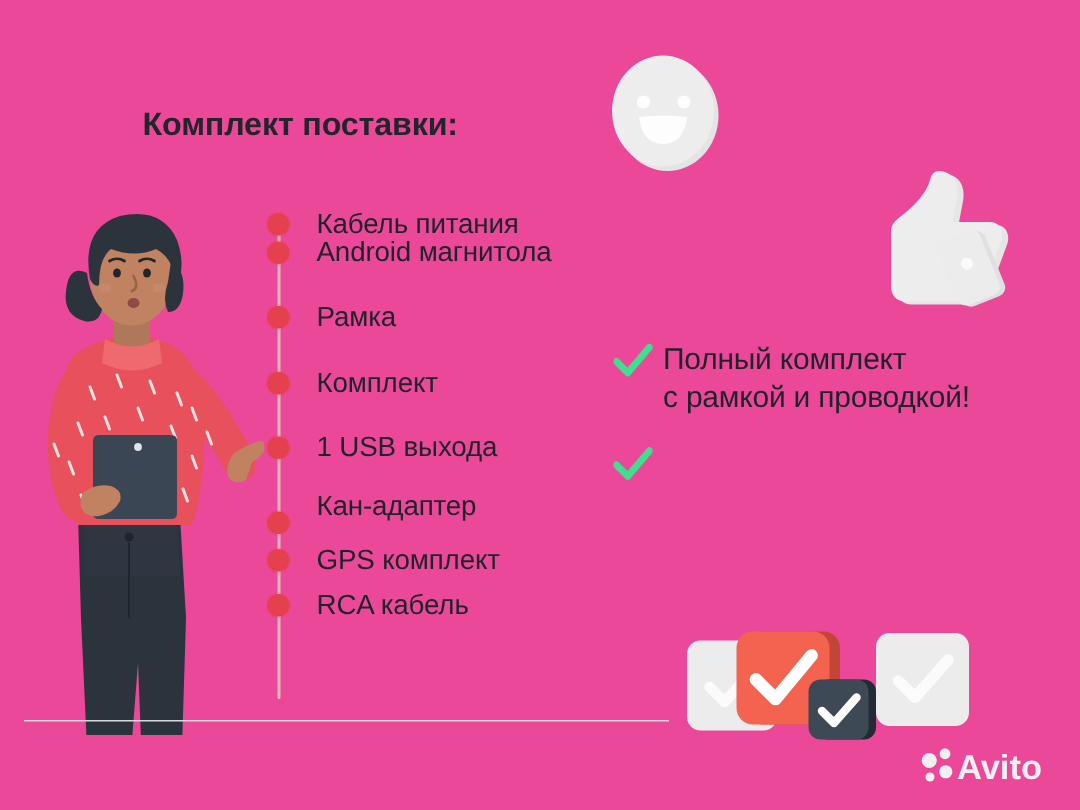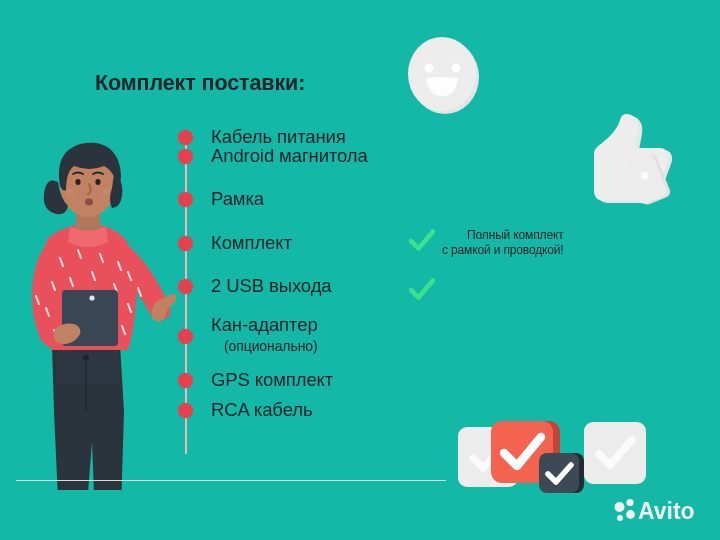--- a/index.html
+++ b/index.html
@@ -4,42 +4,42 @@
 <style>
   * { margin:0; padding:0; box-sizing:border-box; }
   html, body { width:720px; height:540px; }
   body {
     background:#ffffff;
     font-family:"Liberation Sans", sans-serif;
     overflow:hidden;
     position:relative;
     -webkit-font-smoothing:antialiased;
   }
-  #stage { position:absolute; inset:0; width:720px; height:540px; background:#14b8a6;padding-left:13px; }
+  #stage { position:absolute; inset:0; width:720px; height:540px; background:#ec4899;padding-left:13px; }
 
   
   .smiley { position:absolute; left:406px; top:34px; width:74px; height:82px; }
   .thumb  { position:absolute; left:578px; top:112px; width:104px; height:100px; }
   .watermark { position:absolute; left:612px; top:494px; width:100px; height:32px; }
 
   
   .ground {
     position:absolute; left:16px; top:480px; width:430px; height:1px;
     background:#d7d9dc;
   }
 
   
   .heading {
     position:absolute; left:95px; top:71px;
     font-size:21.5px; font-weight:700; color:#22252b;
     letter-spacing:-0.1px; white-space:nowrap;
   }
 
   
-  .spec-list { position:absolute; left:178px; top:128px; width:270px; }
+  .spec-list { position:absolute; left:178px; top:140px; width:270px; }
   .spine {
     position:absolute; left:7px; top:14px; width:2px; height:312px;
     background:#f0b6bc; border-radius:1px;
   }
   .spec-row {
     position:relative; display:flex; align-items:flex-start;
     min-height:0;
   }
   .dot {
     position:absolute; left:0px; width:15px; height:15px; border-radius:50%;
@@ -54,22 +54,22 @@
     margin-left:46px; font-size:14px; color:#22252b; letter-spacing:-0.1px;
     white-space:nowrap; line-height:1.0; margin-top:5px;
   }
 
   
   .benefits { position:absolute; left:409px; top:228px; width:300px; }
   .benefit { position:relative; display:flex; align-items:flex-start; }
   .benefit + .benefit { margin-top:19px; }
   .check { flex:0 0 auto; width:26px; height:24px; margin-top:1px; }
   .benefit-text {
-    margin-left:7px; font-size:12px; color:#1f2229; font-weight:400;
-    line-height:1.26; letter-spacing:-0.15px; white-space:pre-line;text-align:right;
+    margin-left:7px; font-size:20px; color:#1f2229; font-weight:400;
+    line-height:1.26; letter-spacing:-0.15px; white-space:pre-line;
   }
 
   
   .cards { position:absolute; left:458px; top:408px; width:185px; height:86px; }
   .card { position:absolute; border-radius:9px; }
   .card svg { position:absolute; inset:0; }
   .card-g1 { left:0px;   top:19px; width:60px; height:60px; background:#ececec; }
   .card-g2 { left:126px; top:14px; width:62px; height:62px; background:#ececec; }
   .card-red-shadow { left:40px; top:13px; width:62px; height:62px; background:#c34538; border-radius:11px; }
   .card-red { left:33px;  top:13px; width:62px; height:62px; background:#f4634f; border-radius:11px; }
@@ -223,27 +223,26 @@
       <span class="spec-text">Рамка</span>
     </div>
 
     <div class="spec-row" style="margin-top:25px;">
       <span class="dot" style="top:2px;"></span>
       <span class="spec-text">Комплект</span>
     </div>
 
     <div class="spec-row" style="margin-top:25px;">
       <span class="dot" style="top:2px;"></span>
-      <span class="spec-text">2 USB выхода</span>
+      <span class="spec-text">1 USB выхода</span>
     </div>
 
     <div class="spec-row" style="margin-top:20px; display:block;">
       <span class="dot" style="top:13px;"></span>
       <div class="spec-text">Кан-адаптер</div>
-      <div class="spec-sub">(опционально)</div>
     </div>
 
     <div class="spec-row" style="margin-top:18px;">
       <span class="dot" style="top:2px;"></span>
       <span class="spec-text">GPS комплект</span>
     </div>
 
     <div class="spec-row" style="margin-top:11px;">
       <span class="dot" style="top:2px;"></span>
       <span class="spec-text">RCA кабель</span>

